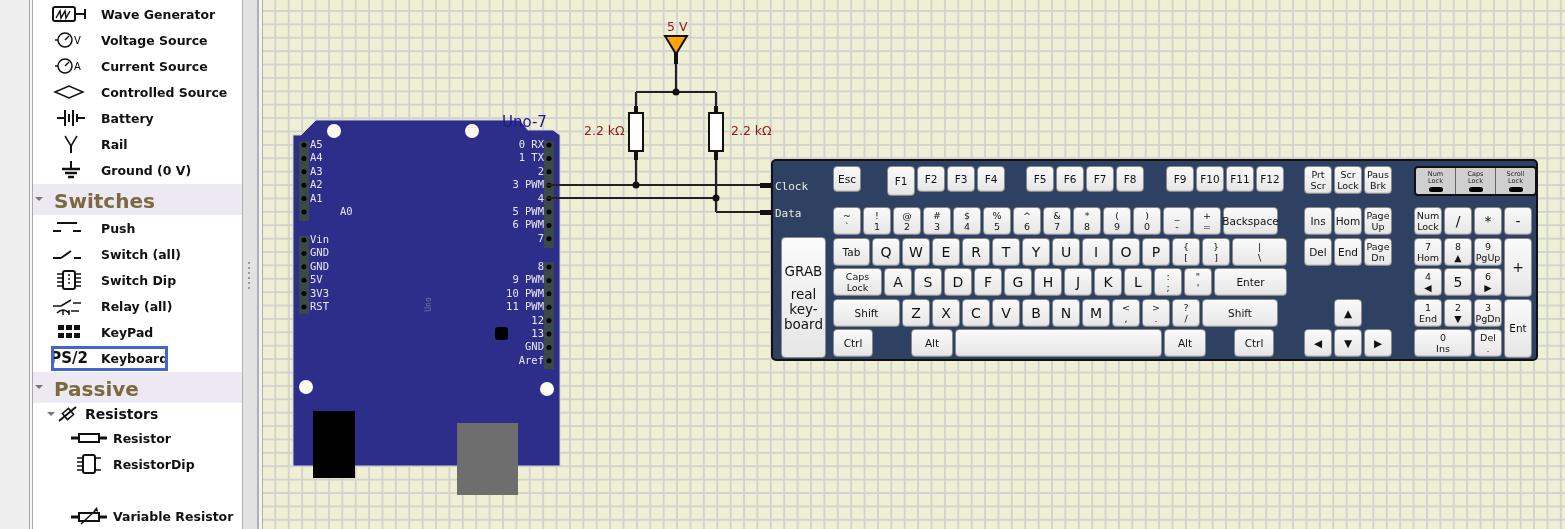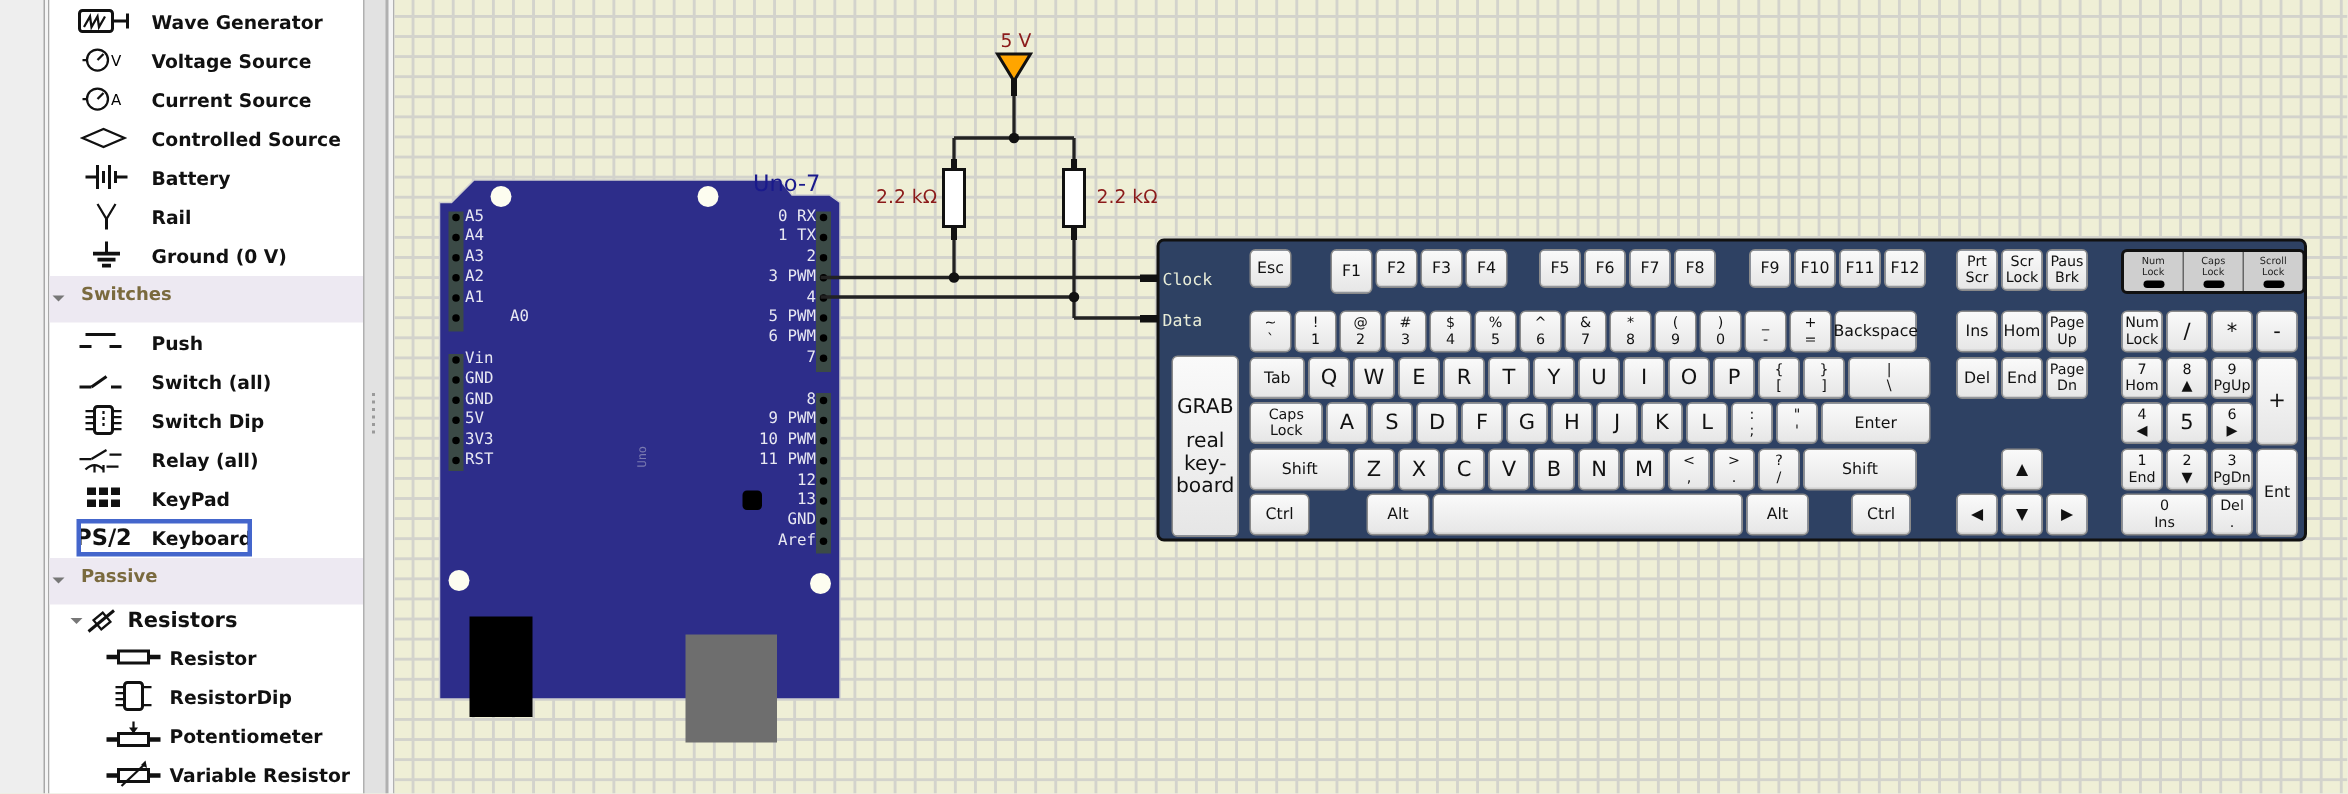--- a/index.html
+++ b/index.html
@@ -25,21 +25,21 @@
       linear-gradient(to bottom, #d3d3cc 2px, transparent 2px);
     background-size: 13.4px 13.4px;
     background-position: -2px 10px;
     overflow: hidden;
   }
 
   .pal-item { position: absolute; left: 0; width: 209px; height: 26px; display: flex; align-items: center; }
   .pal-item .ico { position: absolute; width: 40px; height: 22px; display: flex; align-items: center; justify-content: center; }
   .pal-item .lbl { position: absolute; font-size: 12.5px; font-weight: bold; color: #111; white-space: nowrap; }
   .pal-cat { position: absolute; left: 0; width: 209px; height: 31px; background: #ede9f2; }
-  .pal-cat .lbl { position: absolute; left: 21px; top: 5px; font-size: 12px; font-weight: bold; color: #7a6a3e; }
+  .pal-cat .lbl { position: absolute; left: 21px; top: 5px; font-size: 20px; font-weight: bold; color: #7a6a3e; }
   .caret { position: absolute; width: 0; height: 0; border-left: 4px solid transparent; border-right: 4px solid transparent; border-top: 4px solid #777; }
   .selected-box { position: absolute; left: 51px; top: 346px; width: 117px; height: 25px; border: 3px solid #4466cc; }
   .ps2 { font-size: 15px; font-weight: bold; color: #111; font-family: "DejaVu Sans", sans-serif; }
   .uno-name { position: absolute; left: 239px; top: 113px; font-size: 15px; color: #1a1a8c; }
   .pin-label { position: absolute; font-family: "DejaVu Sans Mono", monospace; font-size: 10.5px; color: #e8e8f2; white-space: nowrap; }
   .pin-label.right { text-align: right; }
 
   
   .cl-label { position: absolute; font-size: 12.5px; color: #8b1a1a; white-space: nowrap; }
 
@@ -250,32 +250,20 @@
             <line x1="8" y1="4" x2="14" y2="4"></line>
             <line x1="8" y1="8" x2="14" y2="8"></line>
             <line x1="8" y1="12" x2="14" y2="12"></line>
             <line x1="8" y1="16" x2="14" y2="16"></line>
             <line x1="26" y1="4" x2="32" y2="4"></line>
             <line x1="26" y1="16" x2="32" y2="16"></line>
           </g>
         </svg>
       </span>
       <span class="lbl" style="left: 80px;">ResistorDip</span>
-    </div>
-    <div class="pal-item" style="top: 477px;">
-      <span class="ico" style="left: 36px;">
-        <svg width="40" height="20">
-          <line x1="2" y1="13" x2="10" y2="13" stroke="#111" stroke-width="3"></line>
-          <rect x="10" y="9" width="20" height="8" fill="none" stroke="#111" stroke-width="2"></rect>
-          <line x1="30" y1="13" x2="38" y2="13" stroke="#111" stroke-width="3"></line>
-          <line x1="20" y1="1" x2="20" y2="8" stroke="#111" stroke-width="1.5"></line>
-          <polygon points="17,5 23,5 20,9" fill="#111"></polygon>
-        </svg>
-      </span>
-      <span class="lbl" style="left: 80px;">Potentiometer</span>
     </div>
     <div class="pal-item" style="top: 503px;">
       <span class="ico" style="left: 36px;">
         <svg width="40" height="20">
           <line x1="2" y1="11" x2="10" y2="11" stroke="#111" stroke-width="3"></line>
           <rect x="10" y="7" width="20" height="8" fill="none" stroke="#111" stroke-width="2"></rect>
           <line x1="30" y1="11" x2="38" y2="11" stroke="#111" stroke-width="3"></line>
           <line x1="12" y1="18" x2="28" y2="3" stroke="#111" stroke-width="1.5"></line>
           <polygon points="28,1 29,6 25,4" fill="#111"></polygon>
         </svg>

